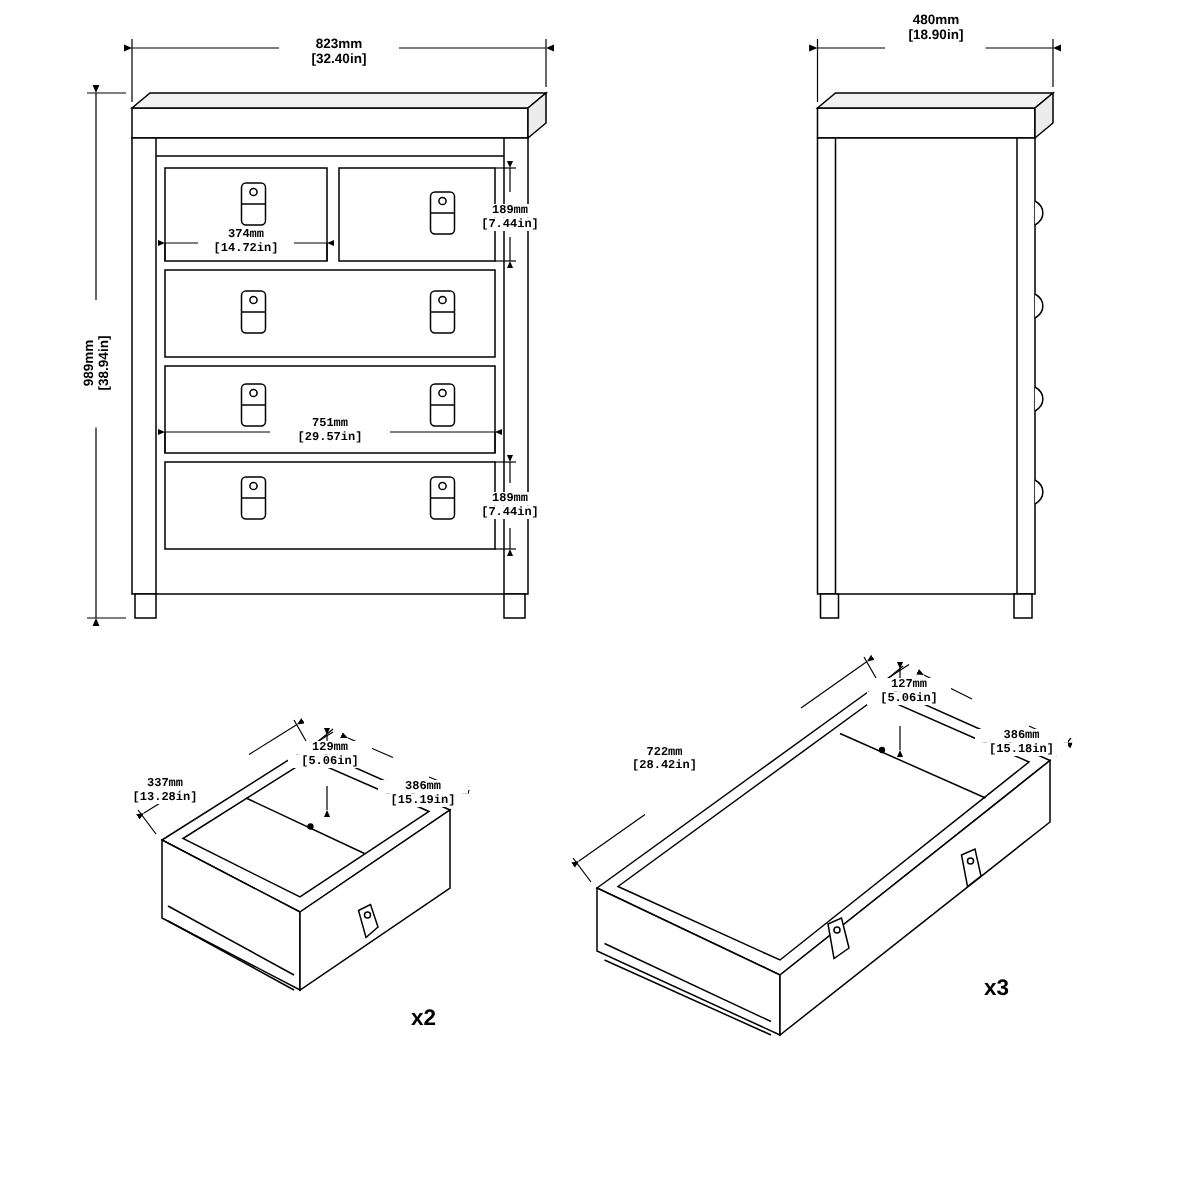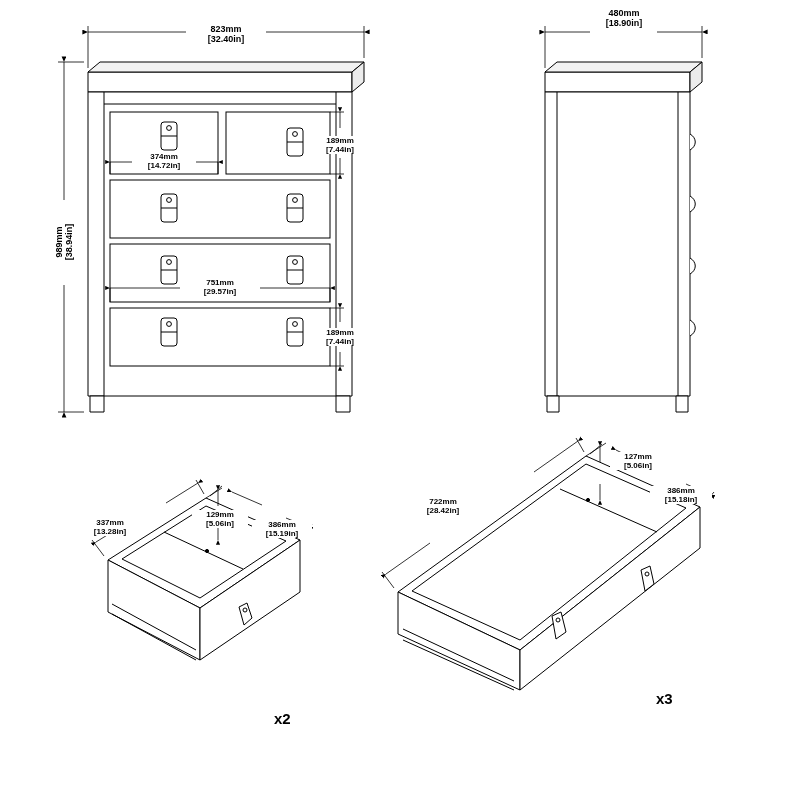--- a/index.html
+++ b/index.html
@@ -32,30 +32,30 @@
     font-weight: bold;
     font-size: 9px;
     line-height: 10px;
     color: #000;
     white-space: nowrap;
     text-align: center;
   }
   .dimtext.small {
     font-size: 8px;
     line-height: 9px;
+    font-family: Liberation Mono, monospace;
   }
   .dimtext .mm { display: block; }
   .dimtext .inch { display: block; }
   .qty {
     position: absolute;
     font-family: "Liberation Sans", sans-serif;
     font-weight: bold;
     font-size: 15px;
     color: #000;
-    margin-top: 40px;
   }
   .rot90 {
     transform: rotate(-90deg);
   }
   .whitebox {
     background: #ffffff;
     padding: 0 2px;
   }
 </style>
 </head>
@@ -314,38 +314,38 @@
   <div class="dimtext" style="left:584px; top:8px; width:80px;">
     <span class="mm whitebox">480mm</span>
     <span class="inch whitebox">[18.90in]</span>
   </div>
 
   <div class="dimtext small" style="left:80px; top:518px; width:60px;">
     <span class="mm whitebox">337mm</span>
     <span class="inch whitebox">[13.28in]</span>
   </div>
 
-  <div class="dimtext small" style="left:192px; top:494px; width:56px;margin-top:16px;">
+  <div class="dimtext small" style="left:192px; top:494px; width:56px;">
     <span class="mm whitebox">129mm</span>
     <span class="inch whitebox">[5.06in]</span>
   </div>
 
   <div class="dimtext small" style="left:252px; top:520px; width:60px;">
     <span class="mm whitebox">386mm</span>
     <span class="inch whitebox">[15.19in]</span>
   </div>
 
   <div class="qty" style="left:274px; top:670px;">x2</div>
 
   <div class="dimtext small" style="left:412px; top:497px; width:62px;">
     <span class="mm whitebox">722mm</span>
     <span class="inch whitebox">[28.42in]</span>
   </div>
 
-  <div class="dimtext small" style="left:610px; top:452px; width:56px;">
+  <div class="dimtext small" style="left:578px; top:452px; width:56px;">
     <span class="mm whitebox">127mm</span>
     <span class="inch whitebox">[5.06in]</span>
   </div>
 
   <div class="dimtext small" style="left:650px; top:486px; width:62px;">
     <span class="mm whitebox">386mm</span>
     <span class="inch whitebox">[15.18in]</span>
   </div>
 
   <div class="qty" style="left:656px; top:650px;">x3</div>

